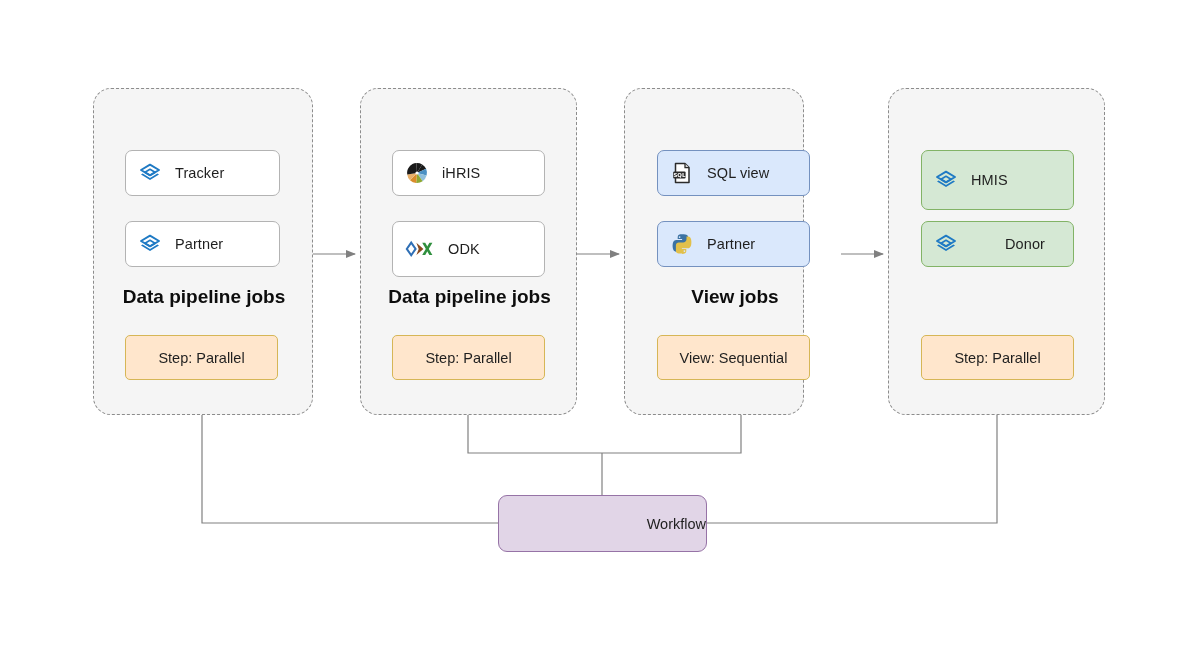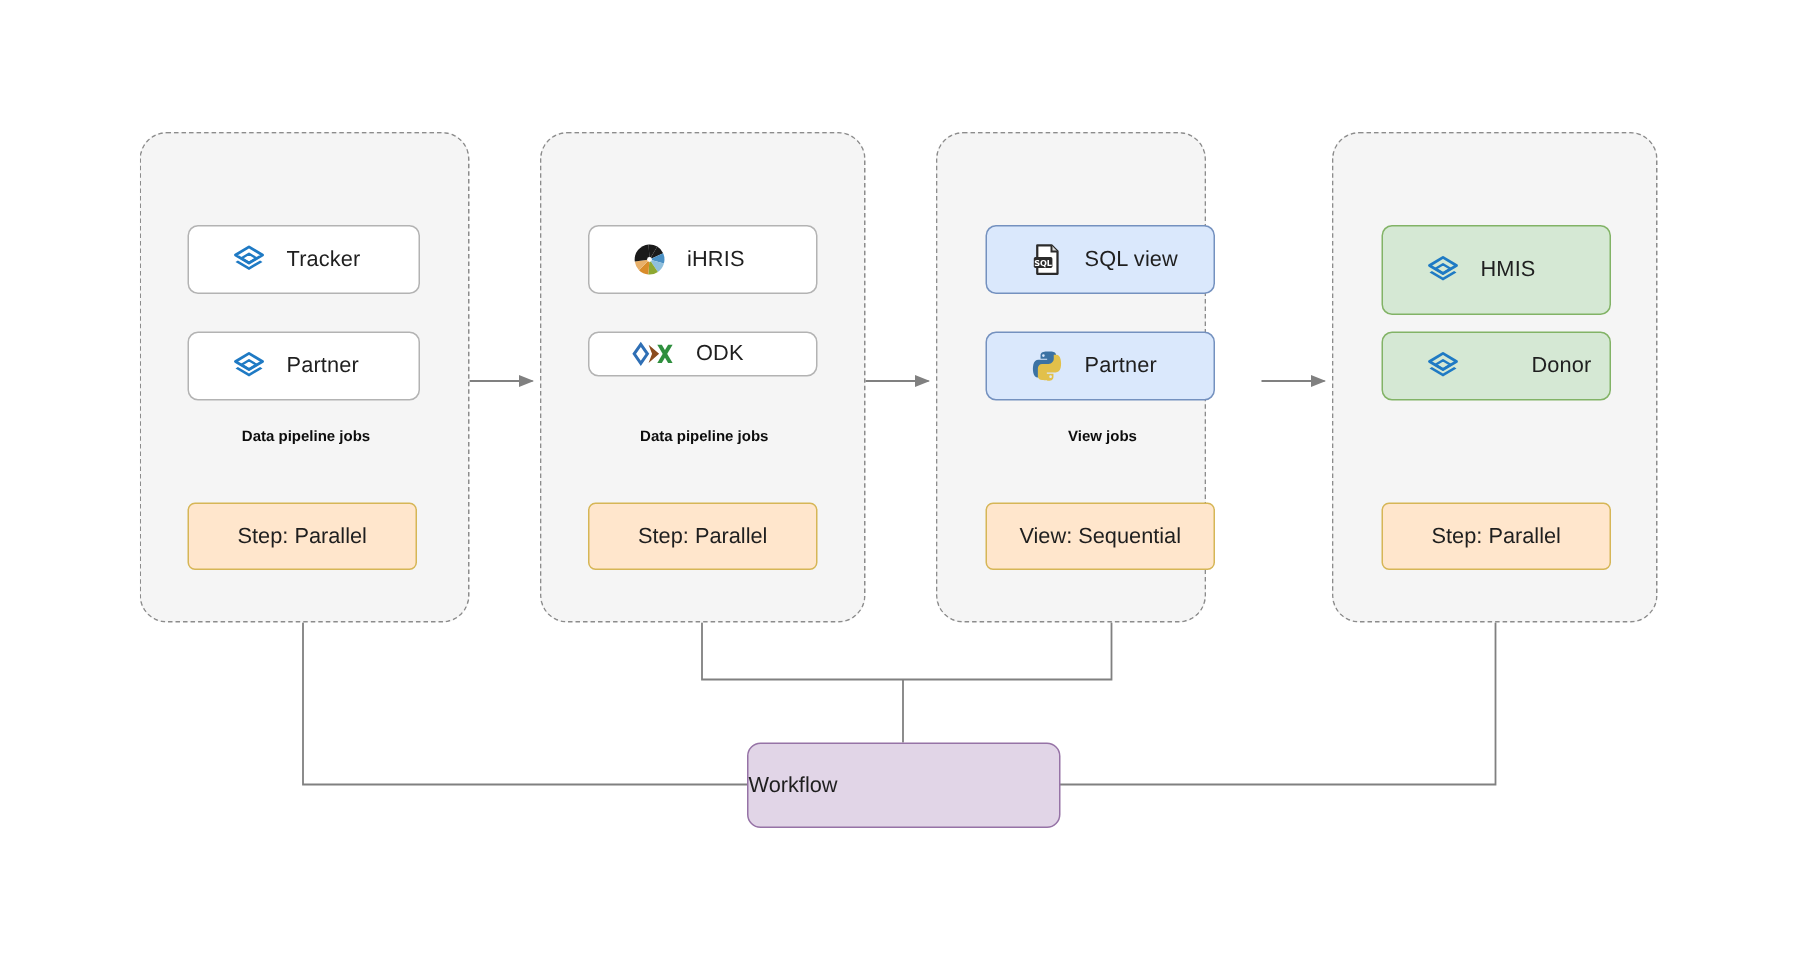--- a/index.html
+++ b/index.html
@@ -41,21 +41,21 @@
     left: 0; right: 0;
     top: 0; bottom: 0;
   }
   
   .card {
     position: absolute;
     box-sizing: border-box;
     display: flex;
     align-items: center;
     border-radius: 7px;
-    padding-left: 28px;
+    padding-left: 12px;
     gap: 13px;
   }
   .card .card-label {
     font-size: 14.5px;
     color: #1f1f1f;
     letter-spacing: 0.1px;
     white-space: nowrap;
   }
   .card.white {
     background: #ffffff;
@@ -66,21 +66,21 @@
     border: 1px solid #7491bf;
   }
   .card.green {
     background: #d5e8d4;
     border: 1px solid #82b366;
   }
   
   .caption {
     position: absolute;
     text-align: center;
-    font-size: 10px;
+    font-size: 19px;
     font-weight: bold;
     color: #0d0d0d;
     white-space: nowrap;
   }
   
   .step {
     position: absolute;
     box-sizing: border-box;
     display: flex;
     align-items: center;
@@ -91,21 +91,21 @@
     font-size: 14.5px;
     color: #1f1f1f;
     white-space: nowrap;
   }
   
   #workflow-node {
     position: absolute;
     box-sizing: border-box;
     display: flex;
     align-items: center;
-    justify-content: flex-start;
+    justify-content: flex-end;
     background: #e1d5e7;
     border: 1.3px solid #9673a6;
     border-radius: 9px;
     font-size: 14.5px;
     color: #1f1f1f;
   }
   
   .ico {
     width: 24px;
     height: 24px;
@@ -187,21 +187,21 @@
               <path d="M0,0 L-0.8,10 A10,10 0 0 1 -7,7.2 Z" fill="#d98c2b"></path>
               <path d="M0,0 L-7,7.2 A10,10 0 0 1 -9.8,1.4 Z" fill="#e8b06a"></path>
               <path d="M0,0 L-9.8,1.4 A10,10 0 0 1 -0.6,-10 Z" fill="#1a1a1a"></path>
               <circle cx="0" cy="0" r="1.6" fill="#ffffff"></circle>
             </g>
           </svg>
         </span>
         <span class="card-label">iHRIS</span>
       </div>
 
-      <div class="card white" style="left:31px; top:132px; width:153px; height:30px;">
+      <div class="card white" style="left:31px; top:132px; width:153px; height:56px;">
         <span class="ico" style="width:30px; flex:0 0 30px;">
           <svg viewBox="0 0 30 24" width="30" height="24">
             <path d="M6.2 5.6 L10.6 11.9 L6.2 18.2 L1.8 11.9 Z" fill="none" stroke="#2f6fb5" stroke-width="2"></path>
             <path d="M11.4 5.8 L18.4 11.9 L11.4 18.0 L13.7 11.9 Z" fill="#8a4b1e"></path>
             <path d="M17.2 5.8 L20.2 5.8 L27.4 18.0 L24.4 18.0 Z" fill="#2f8f3e"></path>
             <path d="M24.4 5.8 L27.4 5.8 L20.2 18.0 L17.2 18.0 Z" fill="#2f8f3e"></path>
           </svg>
         </span>
         <span class="card-label">ODK</span>
       </div>

